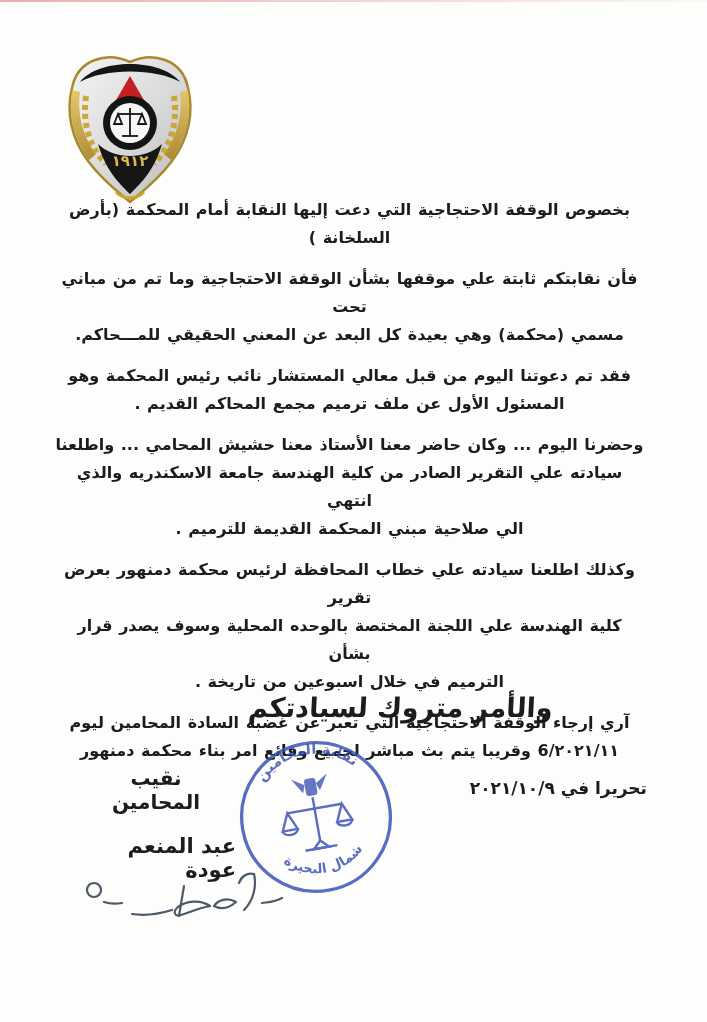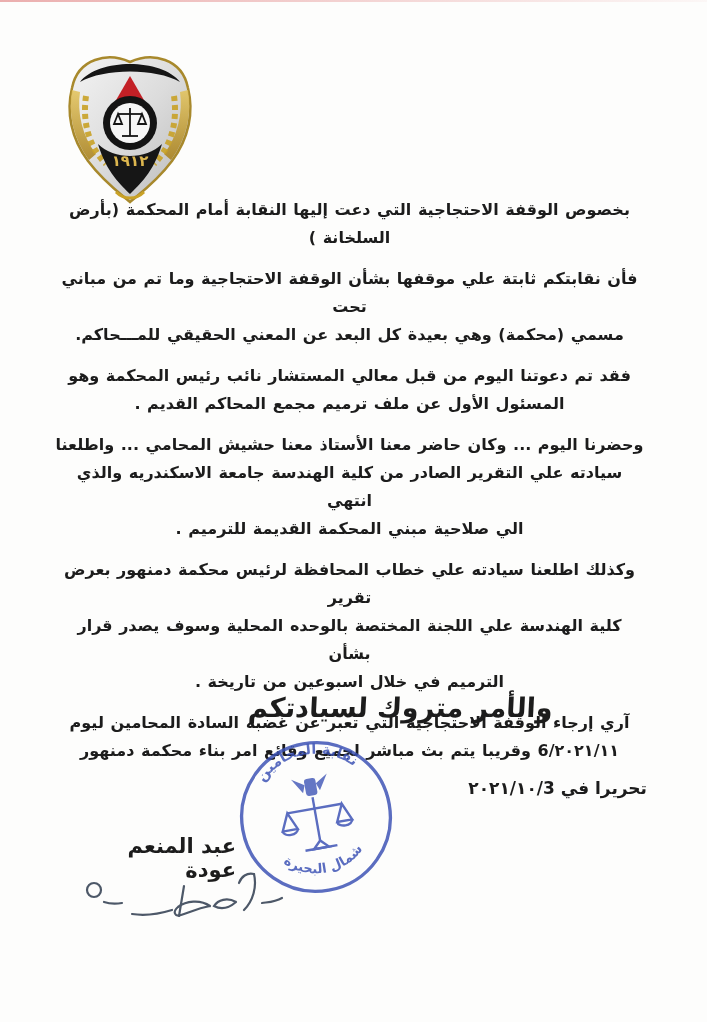--- a/index.html
+++ b/index.html
@@ -84,21 +84,21 @@
 الي صلاحية مبني المحكمة القديمة للترميم .</p>
     <p class="para">وكذلك اطلعنا سيادته علي خطاب المحافظة لرئيس محكمة دمنهور بعرض تقرير
 كلية الهندسة علي اللجنة المختصة بالوحده المحلية وسوف يصدر قرار بشأن
 الترميم في خلال اسبوعين من تاريخة .</p>
     <p class="para">آري إرجاء الوقفة الاحتجاجية التي تعبر عن غضبه السادة المحامين ليوم
 ٢٠٢١/١١/6 وقريبا يتم بث مباشر لجميع وقائع امر بناء محكمة دمنهور</p>
   </div>
 
   <div class="closing">والأمر متروك لسيادتكم</div>
 
-  <div class="date-line">تحريرا في ٢٠٢١/١٠/3</div>
+  <div class="date-line">تحريرا في ٢٠٢١/١٠/٩</div>
 
   <svg class="stamp" width="162" height="172" viewBox="0 0 170 170">
     <defs>
       <path id="stampTopArc" d="M20 96 A66 66 0 1 1 150 96" fill="none"></path>
       <path id="stampBottomArc" d="M30 108 A60 60 0 0 0 140 108" fill="none"></path>
     </defs>
     <circle cx="85" cy="85" r="78" fill="none" stroke="#3a50b4" stroke-width="3.5" opacity=".9"></circle>
     <text font-size="15" font-weight="bold" fill="#3a50b4" opacity=".9">
       <textPath href="#stampTopArc" startOffset="50%" text-anchor="middle">نقابة المحامين</textPath>
     </text>
@@ -115,20 +115,21 @@
       <line x1="56" y1="76" x2="114" y2="76"></line>
       <path d="M56 76 L48 94 L64 94 Z"></path>
       <path d="M114 76 L106 94 L122 94 Z"></path>
       <path d="M48 94 A8 5 0 0 0 64 94"></path>
       <path d="M106 94 A8 5 0 0 0 122 94"></path>
       <path d="M85 110 L77 118 L93 118 Z"></path>
       <line x1="68" y1="118" x2="102" y2="118"></line>
     </g>
   </svg>
 
+  <div class="signer-title">نقيب المحامين</div>
   <div class="signer-name">عبد المنعم عودة</div>
 
   <svg class="scrawl" width="225" height="70" viewBox="0 0 225 70">
     <g stroke="#4d5868" stroke-width="2.2" fill="none" stroke-linecap="round">
       <path d="M218 38 c-7 4 -13 4 -20 5"></path>
       <path d="M190 14 c3 13 -1 27 -10 36"></path>
       <path d="M190 14 c-7 -2 -13 3 -15 9"></path>
       <path d="M172 42 c-9 -5 -18 -2 -22 4 c7 4 15 2 22 -4"></path>
       <path d="M146 46 c-10 -7 -24 -5 -32 1 c-6 5 -3 10 3 8 c9 -3 18 -7 29 -9"></path>
       <path d="M120 26 l-5 30"></path>

